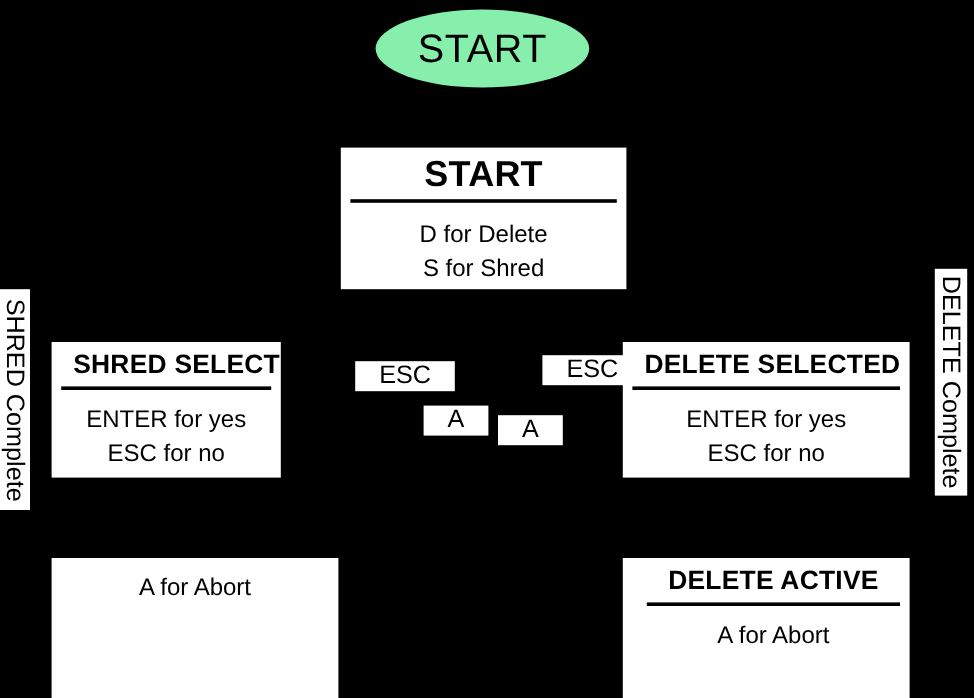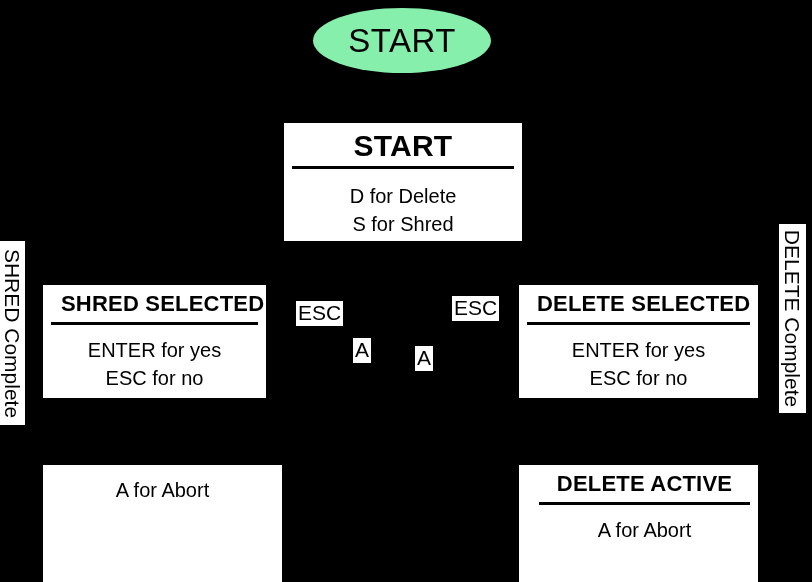--- a/index.html
+++ b/index.html
@@ -62,36 +62,36 @@
     font-weight: 400;
     text-align: center;
     line-height: 1.38;
     padding: 12px 10px 10px 10px;
     flex: 1;
   }
   .state-body .ln { display: block; white-space: nowrap; }
 
   
   #box-none           { left: 284px; top: 123px;  width: 238px; height: 118px; }
-  #box-shred-selected { left: 43px;  top: 285px;  width: 223px; height: 113px; }
+  #box-shred-selected { left: 43px;  top: 285px;  width: 191px; height: 113px; }
   #box-delete-selected{ left: 519px; top: 285px;  width: 239px; height: 113px; }
   #box-shred-active   { left: 43px;  top: 465px;  width: 239px; height: 117px; }
   #box-delete-active  { left: 519px; top: 465px;  width: 239px; height: 117px; padding-left: 12px; }
 
   #box-none .state-title { font-size: 30px; padding-bottom: 3px; }
   #box-none .state-body  { padding-top: 14px; }
 
   
   .edge-label {
     position: absolute;
     background: #ffffff;
     color: #000000;
     font-size: 21px;
     line-height: 1.08;
-    padding: 1px 2px;
+    padding: 1px 20px;
     white-space: nowrap;
     text-align: center;
   }
   #lbl-esc-left   { left: 296px; top: 301px; }
   #lbl-esc-right  { left: 452px; top: 296px; }
   #lbl-a-left     { left: 353px; top: 338px; }
   #lbl-a-right    { left: 415px; top: 346px; }
 
   
   .side-label {

